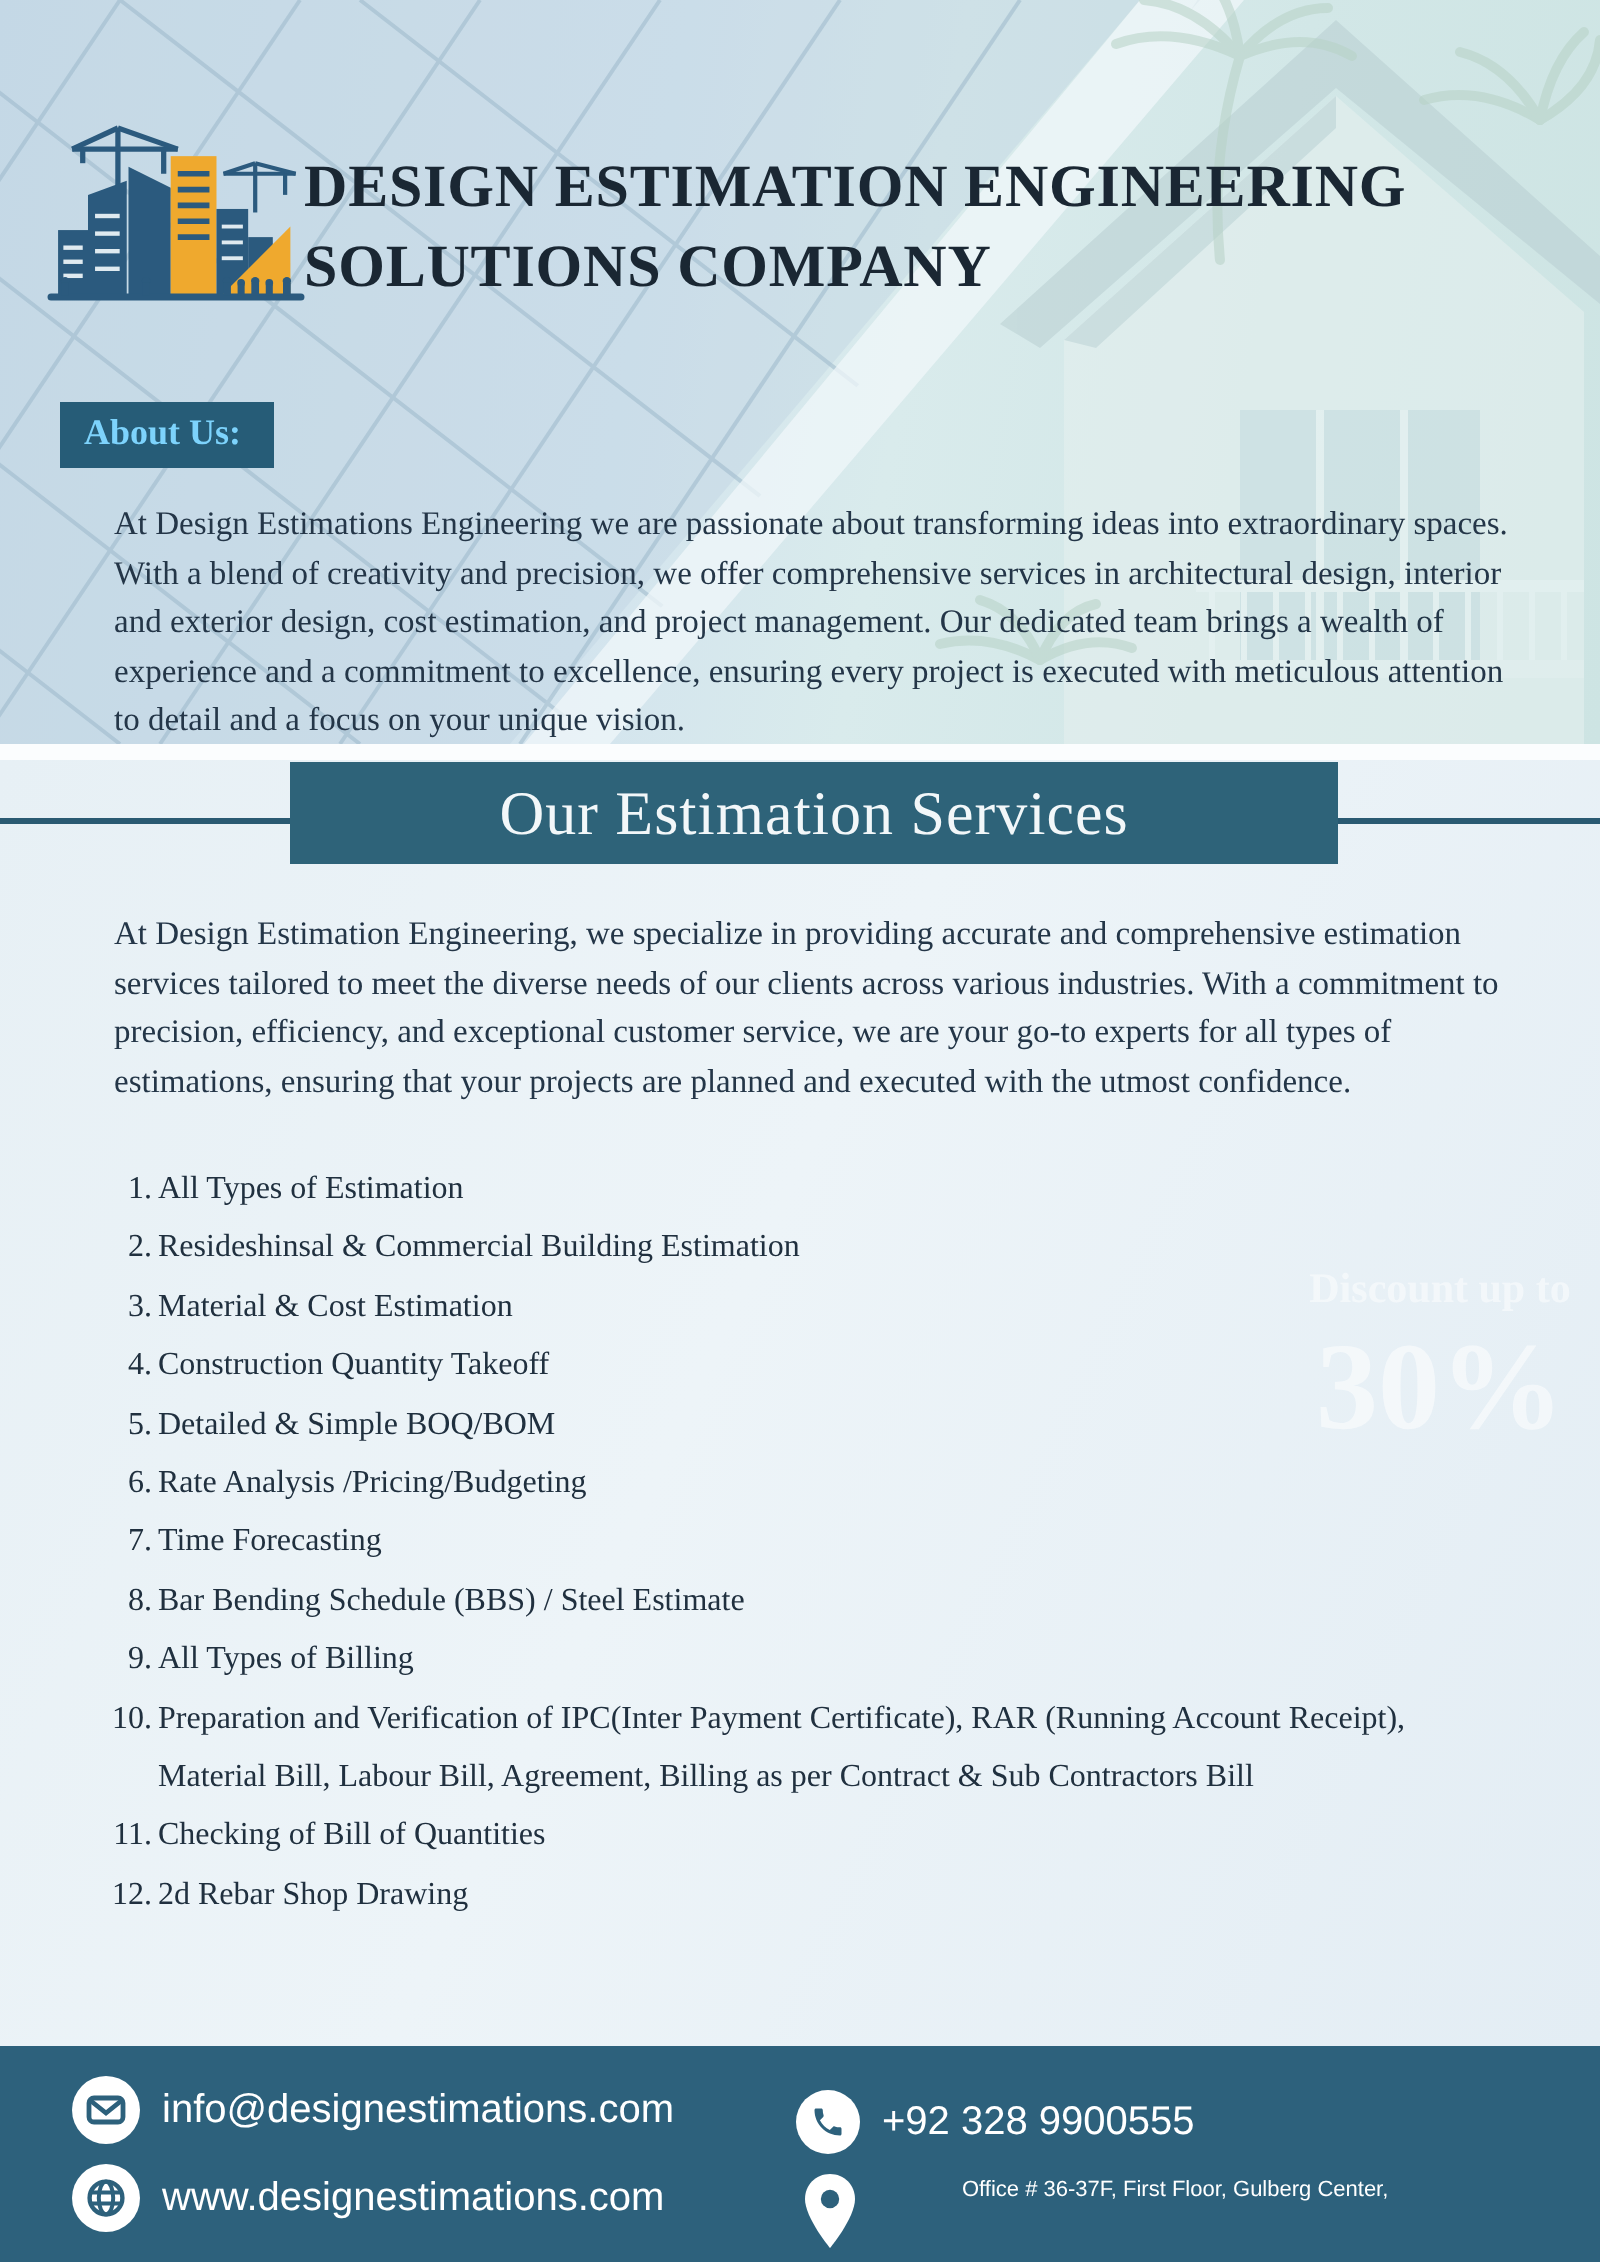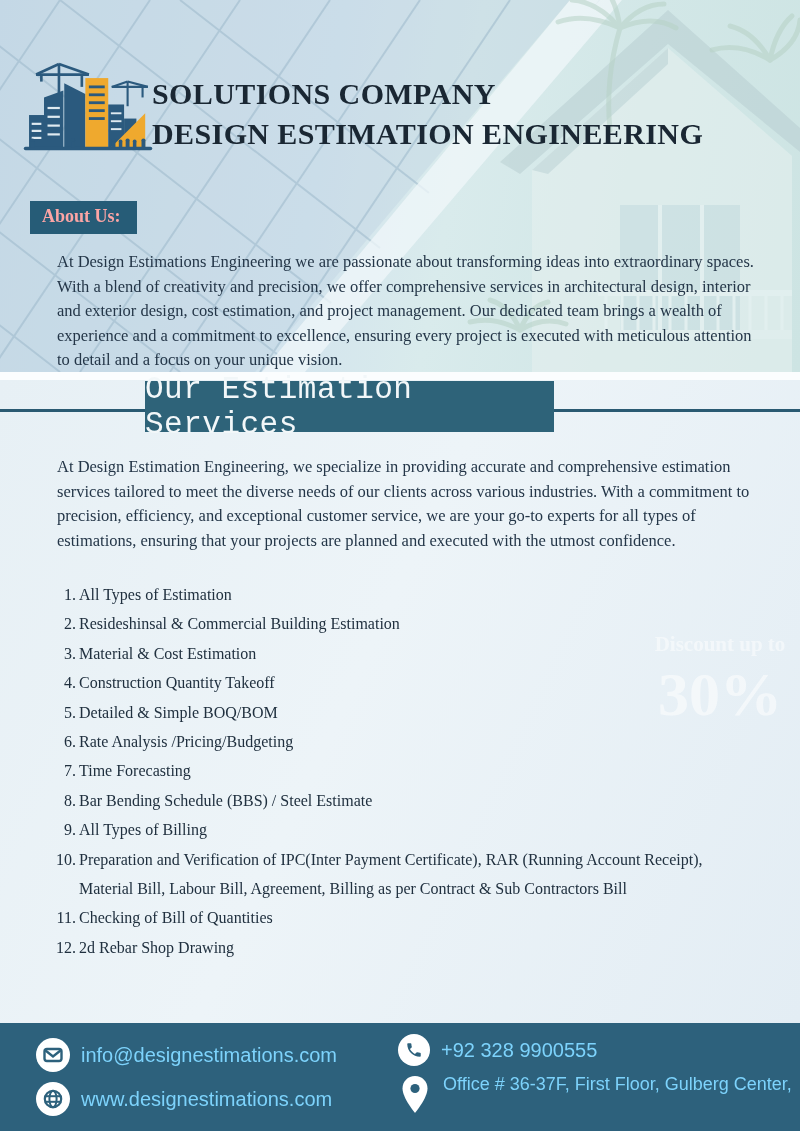--- a/index.html
+++ b/index.html
@@ -19,42 +19,42 @@
   }
   .hero-bg{position:absolute;top:0;left:0;}
   .logo{position:absolute;left:22px;top:50px;width:132px;height:116px;}
   .title{
     position:absolute;left:152px;top:74px;
     color:#1a2733;font-weight:700;
     font-size:30px;line-height:40px;letter-spacing:.4px;
   }
   .about-label{
     position:absolute;left:30px;top:201px;
-    background:#265c77;color:#fca5a5;
+    background:#265c77;color:#7dd3fc;
     font-size:18px;font-weight:700;
     padding:5px 16px 7px 12px;
   }
   .about-text{
     position:absolute;left:45px;top:238px;width:706px;
     margin:12px;color:#243648;font-size:16.5px;line-height:24.5px;
   }
 
   
   .white-band{position:absolute;left:0;top:372px;width:800px;height:8px;background:#fbfdfe;}
 
   
   .body-section{
     position:absolute;left:0;top:380px;width:800px;height:643px;
     background:linear-gradient(115deg,#e7f0f5 0%,#edf4f8 45%,#e3edf4 100%);
   }
   .banner-rule{position:absolute;left:0;top:29px;width:800px;height:3px;background:#2a5a72;}
   .banner{
-    position:absolute;left:145px;top:1px;width:409px;height:51px;
+    position:absolute;left:145px;top:1px;width:524px;height:51px;
     background:#2e6379;
-    display:flex;align-items:center;justify-content:flex-end;font-family:Liberation Mono, monospace;
+    display:flex;align-items:center;justify-content:center;
   }
   .banner h2{margin:0;color:#f2f7f9;font-size:31px;font-weight:400;letter-spacing:.5px;}
   .intro{
     position:absolute;left:45px;top:63px;width:712px;
     margin:12px;color:#243648;font-size:16.5px;line-height:24.6px;
   }
   .services-list{
     position:absolute;left:44px;top:200px;width:676px;
     margin:0;padding:0;list-style:none;counter-reset:svc;
     color:#20303f;font-size:16px;line-height:29.4px;
@@ -67,34 +67,34 @@
   .discount{
     position:absolute;left:640px;top:252px;width:160px;
     text-align:center;color:#ffffff;
   }
   .discount .d1{font-size:21px;font-weight:700;opacity:.5;}
   .discount .d2{font-size:62px;font-weight:700;line-height:58px;margin-top:8px;opacity:.55;}
 
   
   .footer{
     position:absolute;left:0;top:1023px;width:800px;height:108px;
-    background:#2d617c;color:#7dd3fc;
+    background:#2d617c;color:#ffffff;
     font-family:"Liberation Sans", sans-serif;
   }
   .f-col{position:absolute;top:0;}
   .f-left{left:36px;}
   .f-right{left:398px;}
   .f-row{display:flex;align-items:center;}
   .f-left .f-row1{margin-top:15px;}
   .f-left .f-row2{margin-top:10px;}
-  .f-right .f-row1{margin-top:11px;}
+  .f-right .f-row1{margin-top:22px;}
   .f-right .f-row2{margin-top:6px;align-items:flex-start;}
   .f-icon{flex:none;margin-right:11px;display:block;}
   .f-text{font-size:20px;white-space:nowrap;}
-  .f-addr{font-size:18px;line-height:24px;white-space:nowrap;}
+  .f-addr{font-size:11px;line-height:24px;white-space:nowrap;margin-left:38px;}
 </style>
 </head>
 <body>
 
 <div class="page">
 
   <header class="hero">
     <svg class="hero-bg" width="800" height="372" viewBox="0 0 800 372">
       <defs>
         <clipPath id="facade">
@@ -224,22 +224,22 @@
         <circle cx="120" cy="97" r="2.4"></circle>
           <rect x="117.8" y="98" width="4.4" height="7"></rect>
         <circle cx="128" cy="98" r="2.2"></circle>
           <rect x="126" y="99" width="4" height="6"></rect>
         <circle cx="138" cy="97" r="2.4"></circle>
           <rect x="135.8" y="98" width="4.4" height="7"></rect>
       </g>
     </svg>
 
     <div class="title">
+      <div>DESIGN ESTIMATION ENGINEERING</div>
       <div>SOLUTIONS COMPANY</div>
-      <div>DESIGN ESTIMATION ENGINEERING</div>
     </div>
 
     <div class="about-label">About Us:</div>
     <p class="about-text">At Design Estimations Engineering we are passionate about transforming ideas into extraordinary spaces. With a blend of creativity and precision, we offer comprehensive services in architectural design, interior and exterior design, cost estimation, and project management. Our dedicated team brings a wealth of experience and a commitment to excellence, ensuring every project is executed with meticulous attention to detail and a focus on your unique vision.</p>
   </header>
 
   <div class="white-band"></div>
 
   <main class="body-section">
     <div class="banner-rule"></div>

